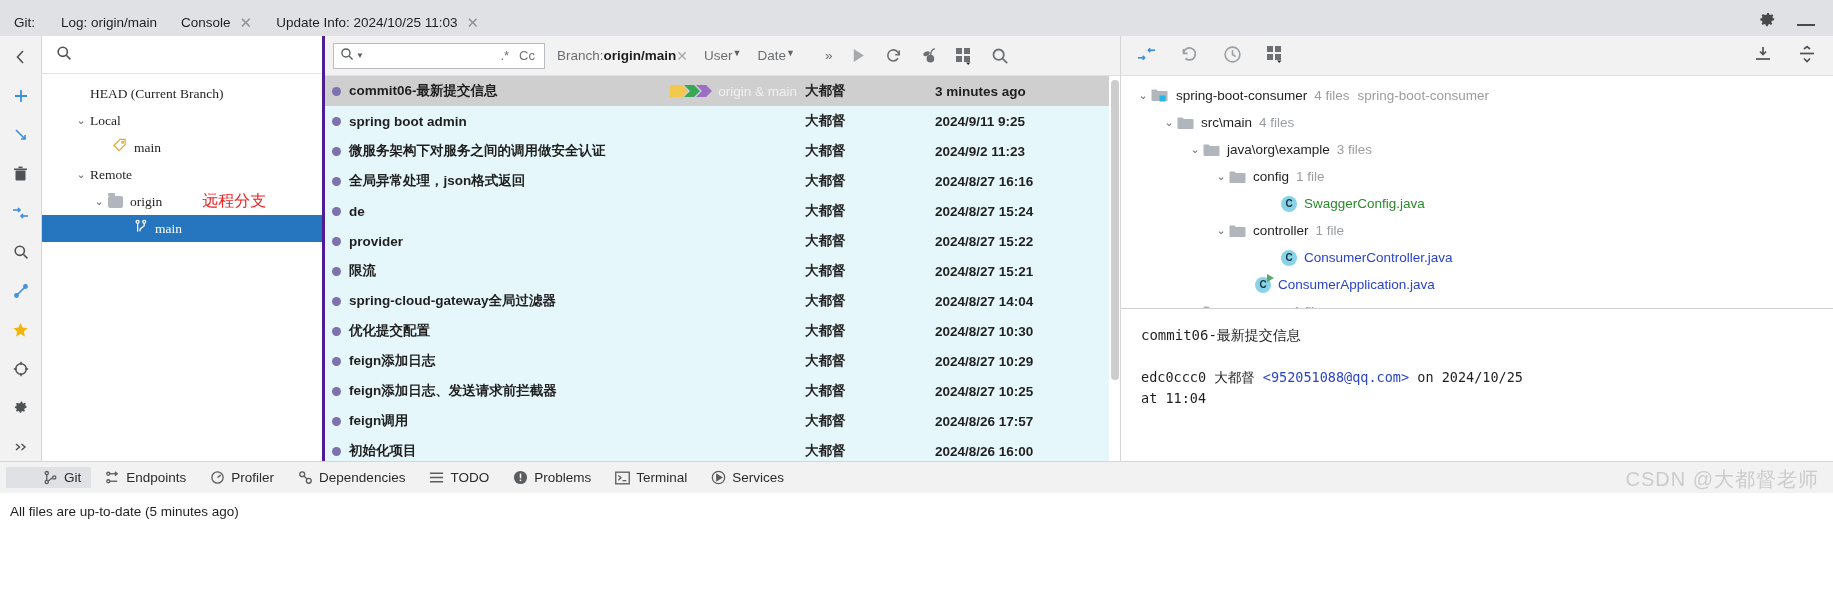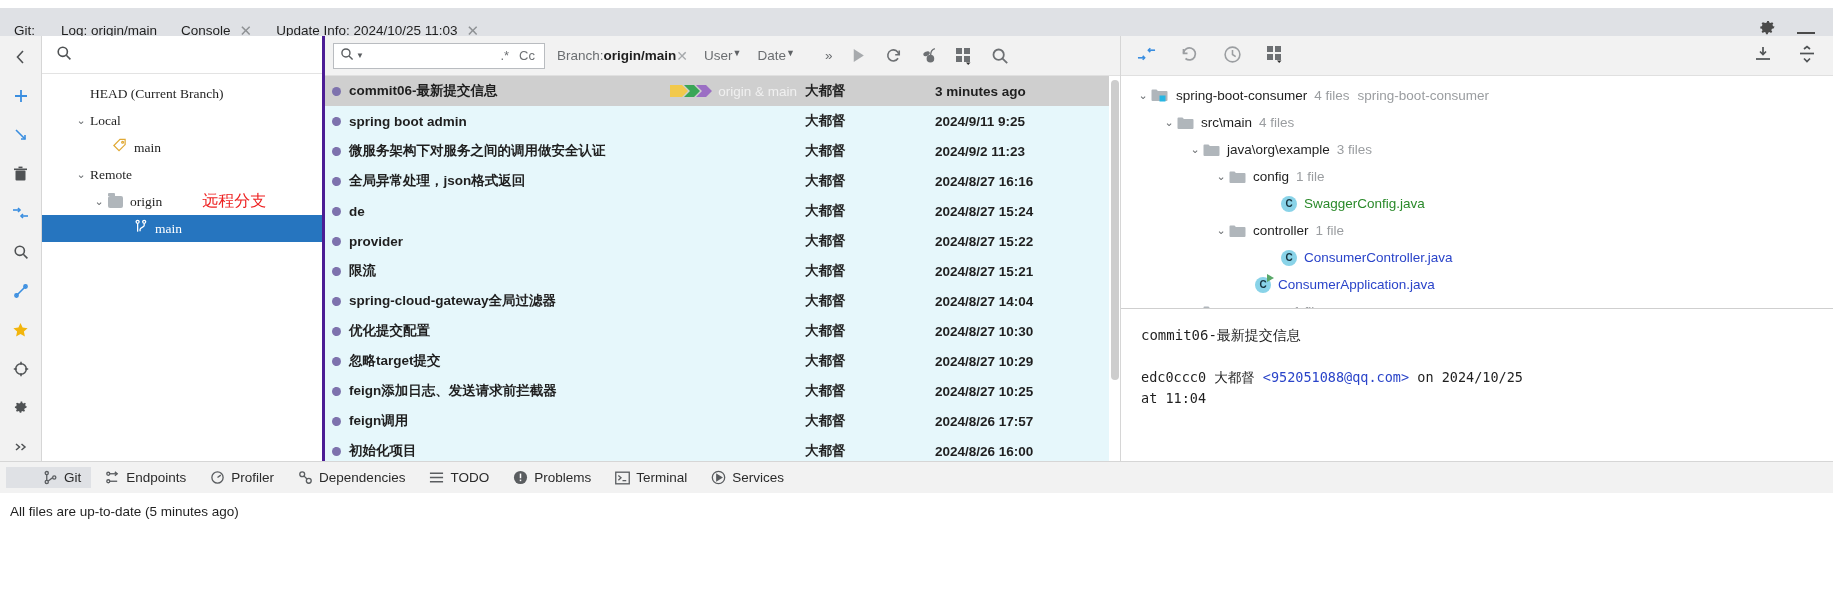--- a/index.html
+++ b/index.html
@@ -7,21 +7,21 @@
   body {
     font-family: "Liberation Sans", sans-serif;
     font-size: 13.5px;
     color:#1f1f1f;
     background:#ffffff;
   }
   .app { position:relative; width:1833px; height:599px; }
 
   
   .tabbar{
-    position:absolute; left:0; top:8px; width:1833px; height:44px;
+    position:absolute; left:0; top:0; width:1833px; height:44px;
     background:#dfe1e5; display:flex; align-items:center;
   }
   .tabbar .git-label{ margin-left:14px; margin-right:14px; color:#1f1f1f; }
   .tab{ position:relative; display:flex; align-items:center; height:36px; padding:0 12px; cursor:default; }
   .tab .lbl{ white-space:nowrap; }
   .tab.active::after{
     content:""; position:absolute; left:8px; right:8px; bottom:0; height:3px; background:#3d89d3;
   }
   .tab .x{ margin-left:9px; color:#8e9194; font-size:15px; line-height:1; }
   .tabbar-right{ margin-left:auto; display:flex; align-items:center; gap:20px; padding-right:18px; }
@@ -456,21 +456,21 @@
           <div class="csubject">优化提交配置</div>
           <div class="reflabels"></div>
           <div class="cauthor">大都督</div>
           <div class="cdate">2024/8/27 10:30</div>
         </div>
         <div class="crow">
           <div class="graphcell">
             <div class="gline"></div>
             <div class="gdot"></div>
           </div>
-          <div class="csubject">忽略target提交</div>
+          <div class="csubject">feign添加日志</div>
           <div class="reflabels"></div>
           <div class="cauthor">大都督</div>
           <div class="cdate">2024/8/27 10:29</div>
         </div>
         <div class="crow">
           <div class="graphcell">
             <div class="gline"></div>
             <div class="gdot"></div>
           </div>
           <div class="csubject">feign添加日志、发送请求前拦截器</div>
@@ -728,14 +728,15 @@
           </svg>
         </span>
         <span>Services</span>
       </div>
     </div>
 
   <div class="statusbar">
     <span>All files are up-to-date (5 minutes ago)</span>
   </div>
 
+  <div class="watermark">CSDN @大都督老师</div>
 
 </div>
 
 </body></html>

